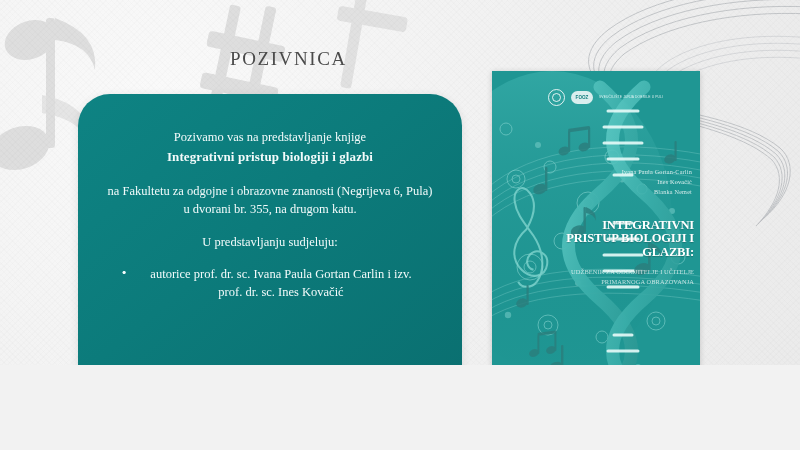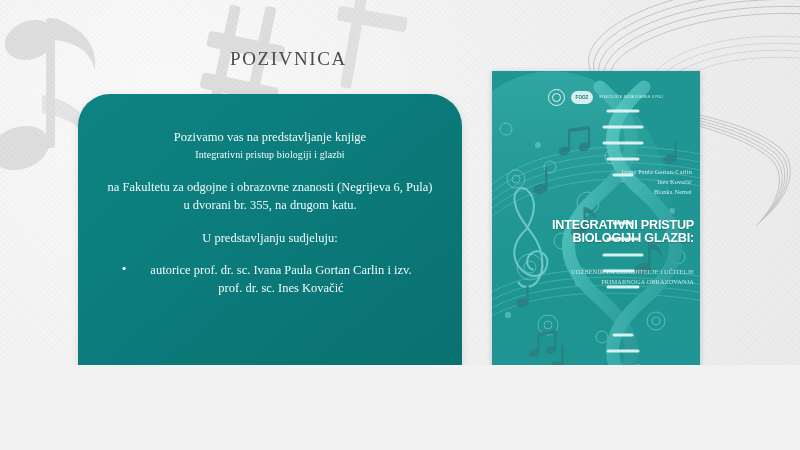--- a/index.html
+++ b/index.html
@@ -37,21 +37,21 @@
   }
   #panel-inner{
     padding:34px 26px 20px 26px;
     text-align:center;
     font-size:12.5px;
     line-height:1.45;
     color:#f3fbfb;
   }
   .line{margin:0;}
   .booktitle{
-    font-weight:normal;font-size:10px;margin:2px 0 0 0;letter-spacing:.1px;
+    font-weight:bold;font-size:13px;margin:2px 0 0 0;letter-spacing:.1px;
   }
   .gap{height:15px;}
   .gap-sm{height:12px;}
   .bullets{
     margin:0;padding:0;list-style:none;text-align:center;
   }
   .bullets li{
     position:relative;
     padding:0 18px 0 40px;
     margin-bottom:2px;
@@ -99,21 +99,21 @@
     font-family:"Liberation Sans",sans-serif;letter-spacing:.15px;
   }
   .cover-authors{
     position:absolute;right:8px;top:96px;width:96px;text-align:right;
     font-size:6.2px;line-height:1.6;color:rgba(255,255,255,.80);
     font-family:"Liberation Serif",serif;letter-spacing:.2px;
   }
   .cover-title{
     position:absolute;right:6px;top:148px;width:142px;text-align:right;
     font-size:12.6px;line-height:1.06;font-weight:bold;color:#ffffff;
-    font-family:Liberation Sans, sans-serif;letter-spacing:-.2px;
+    font-family:Liberation Serif, serif;letter-spacing:-.2px;
     text-shadow:0 1px 1px rgba(0,0,0,.22);
   }
   .cover-sub{
     position:absolute;right:6px;top:196px;width:124px;text-align:right;
     font-size:6.4px;line-height:1.55;color:rgba(255,255,255,.72);
     font-family:"Liberation Serif",serif;letter-spacing:.1px;
   }
 </style>
 </head>
 <body>

